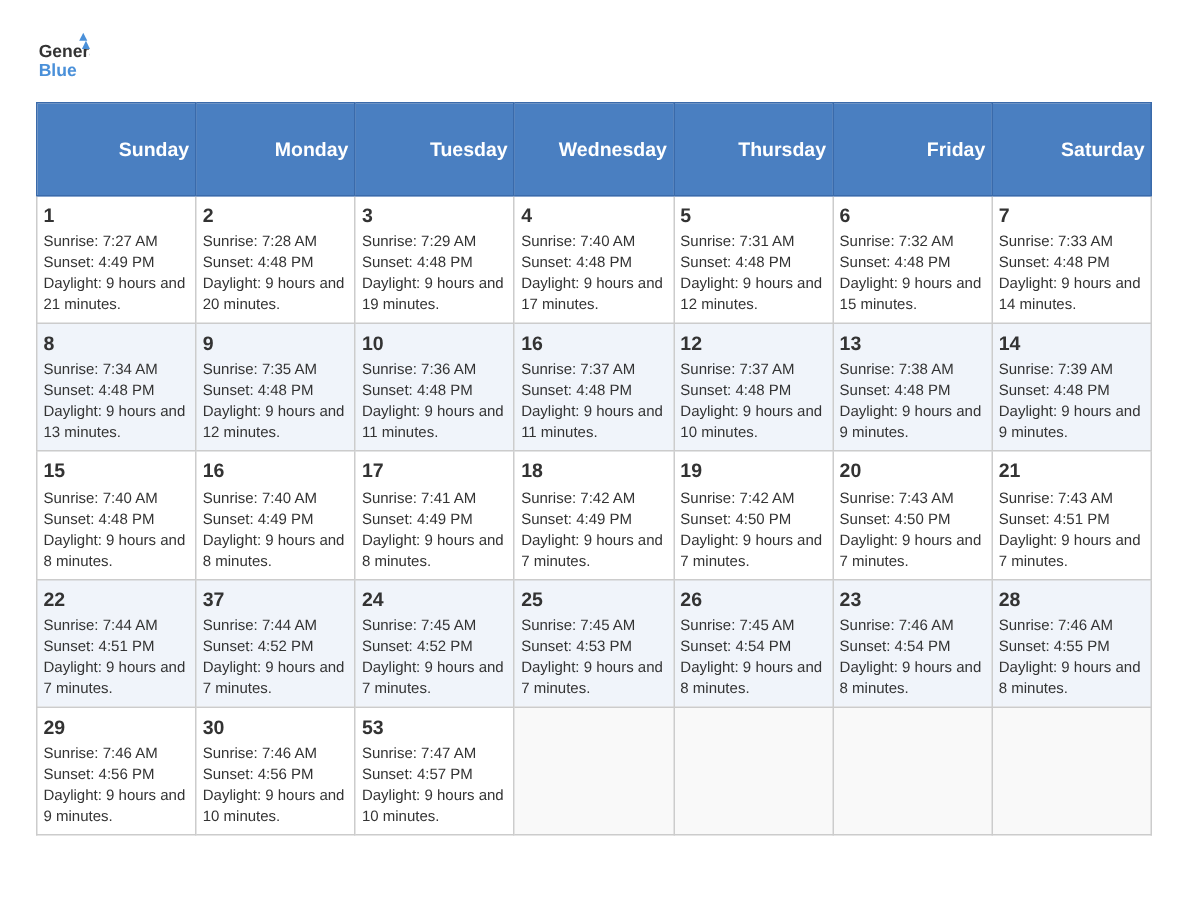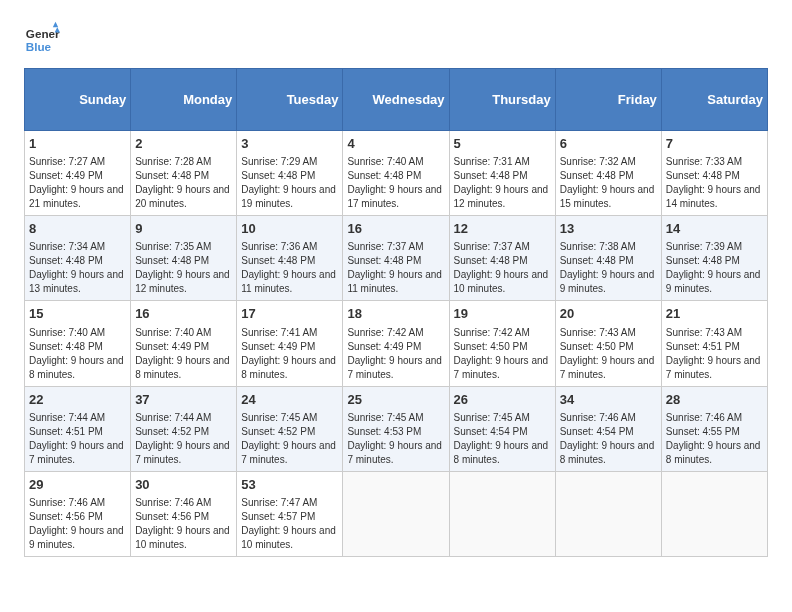--- a/index.html
+++ b/index.html
@@ -136,21 +136,21 @@
           <td><span class="day-num">19</span><span>Sunrise: 7:42 AM</span><br><span>Sunset: 4:50 PM</span><br><span>Daylight: 9 hours and 7 minutes.</span></td>
           <td><span class="day-num">20</span><span>Sunrise: 7:43 AM</span><br><span>Sunset: 4:50 PM</span><br><span>Daylight: 9 hours and 7 minutes.</span></td>
           <td><span class="day-num">21</span><span>Sunrise: 7:43 AM</span><br><span>Sunset: 4:51 PM</span><br><span>Daylight: 9 hours and 7 minutes.</span></td>
         </tr>
         <tr>
           <td><span class="day-num">22</span><span>Sunrise: 7:44 AM</span><br><span>Sunset: 4:51 PM</span><br><span>Daylight: 9 hours and 7 minutes.</span></td>
           <td><span class="day-num">37</span><span>Sunrise: 7:44 AM</span><br><span>Sunset: 4:52 PM</span><br><span>Daylight: 9 hours and 7 minutes.</span></td>
           <td><span class="day-num">24</span><span>Sunrise: 7:45 AM</span><br><span>Sunset: 4:52 PM</span><br><span>Daylight: 9 hours and 7 minutes.</span></td>
           <td><span class="day-num">25</span><span>Sunrise: 7:45 AM</span><br><span>Sunset: 4:53 PM</span><br><span>Daylight: 9 hours and 7 minutes.</span></td>
           <td><span class="day-num">26</span><span>Sunrise: 7:45 AM</span><br><span>Sunset: 4:54 PM</span><br><span>Daylight: 9 hours and 8 minutes.</span></td>
-          <td><span class="day-num">34</span><span>Sunrise: 7:46 AM</span><br><span>Sunset: 4:54 PM</span><br><span>Daylight: 9 hours and 8 minutes.</span></td>
+          <td><span class="day-num">23</span><span>Sunrise: 7:46 AM</span><br><span>Sunset: 4:54 PM</span><br><span>Daylight: 9 hours and 8 minutes.</span></td>
           <td><span class="day-num">28</span><span>Sunrise: 7:46 AM</span><br><span>Sunset: 4:55 PM</span><br><span>Daylight: 9 hours and 8 minutes.</span></td>
         </tr>
         <tr>
           <td><span class="day-num">29</span><span>Sunrise: 7:46 AM</span><br><span>Sunset: 4:56 PM</span><br><span>Daylight: 9 hours and 9 minutes.</span></td>
           <td><span class="day-num">30</span><span>Sunrise: 7:46 AM</span><br><span>Sunset: 4:56 PM</span><br><span>Daylight: 9 hours and 10 minutes.</span></td>
           <td><span class="day-num">53</span><span>Sunrise: 7:47 AM</span><br><span>Sunset: 4:57 PM</span><br><span>Daylight: 9 hours and 10 minutes.</span></td>
           <td class="empty-cell"></td>
           <td class="empty-cell"></td>
           <td class="empty-cell"></td>
           <td class="empty-cell"></td>

